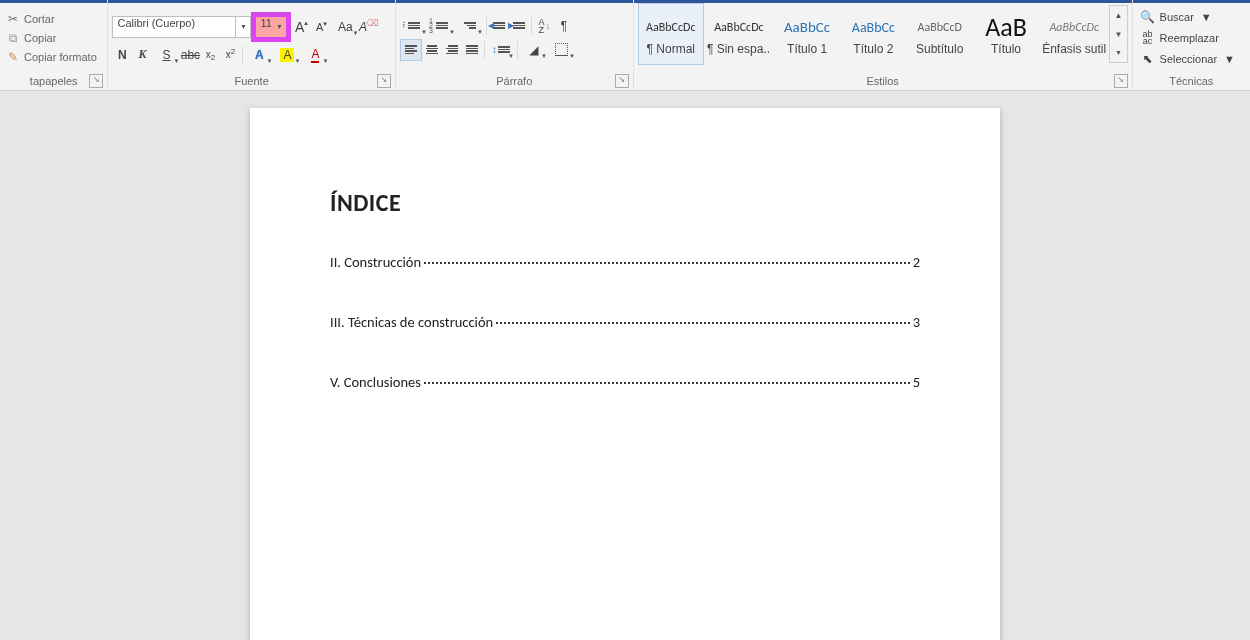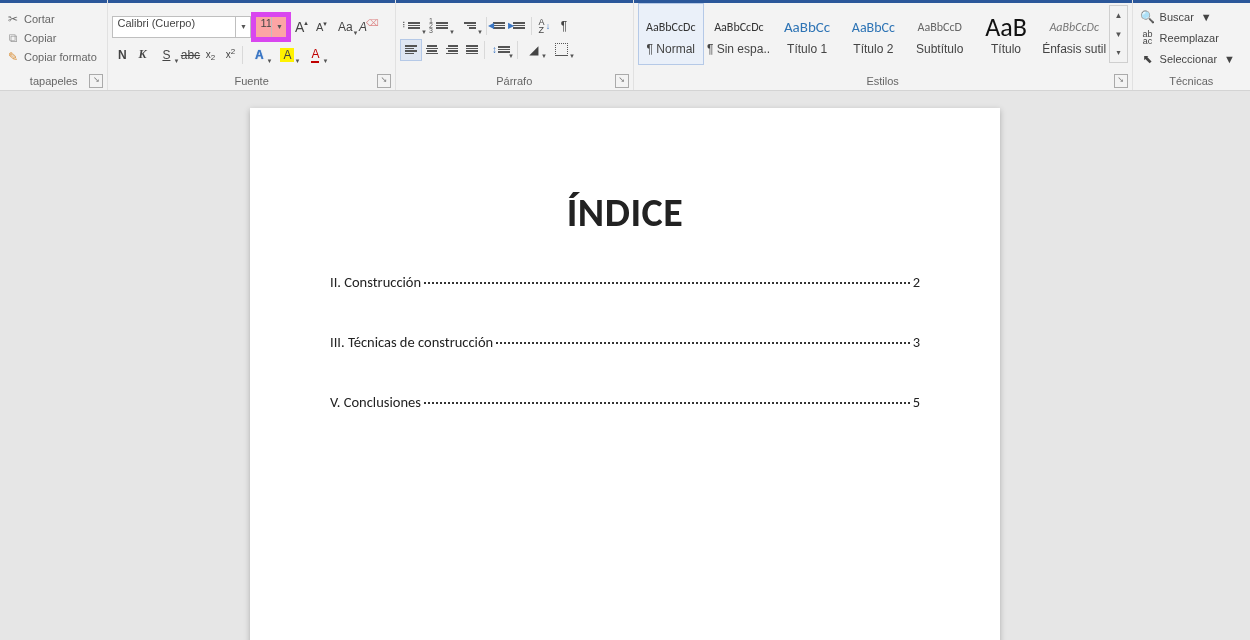--- a/index.html
+++ b/index.html
@@ -51,21 +51,21 @@
   .style-more{width:18px;height:56px;border:1px solid #cfcfcf;display:flex;flex-direction:column}
   .style-more div{flex:1;display:flex;align-items:center;justify-content:center;font-size:8px;color:#555;cursor:pointer}
 
   
   #edicion{width:110px}
   #edicion .item{display:flex;align-items:center;gap:5px;font-size:11px;color:#444;padding:2px 4px;cursor:pointer}
 
   
   #workspace{position:absolute;top:90px;left:0;right:0;bottom:0;overflow:auto;display:flex;justify-content:center;padding-top:18px}
   #page{width:750px;min-height:900px;background:#fff;box-shadow:0 2px 6px rgba(0,0,0,.25);padding:80px 80px;box-sizing:border-box}
-  #page h1{font-family:Calibri,Arial;font-size:40px;font-weight:bold;text-align:center;margin:0 0 36px 0;color:#222;letter-spacing:.5px}
+  #page h1{font-family:Calibri,Arial;font-size:24px;font-weight:bold;text-align:left;margin:0 0 36px 0;color:#222;letter-spacing:.5px}
   .toc{display:flex;align-items:baseline;font-family:Calibri,Arial;font-size:14.5px;color:#222;margin-bottom:42px}
   .toc .t{white-space:nowrap}
   .toc .dots{flex:1;border-bottom:2px dotted #333;margin:0 3px;position:relative;top:-3px}
   .toc .pg{white-space:nowrap}
   .spellerr{text-decoration:underline wavy #e03030}
   .cursor{display:inline-block;width:1px;height:15px;background:#000;position:relative;top:3px;animation:bl 1s step-end infinite}
   @keyframes bl{50%{opacity:0}}
 </style>
 </head>
 <body>

